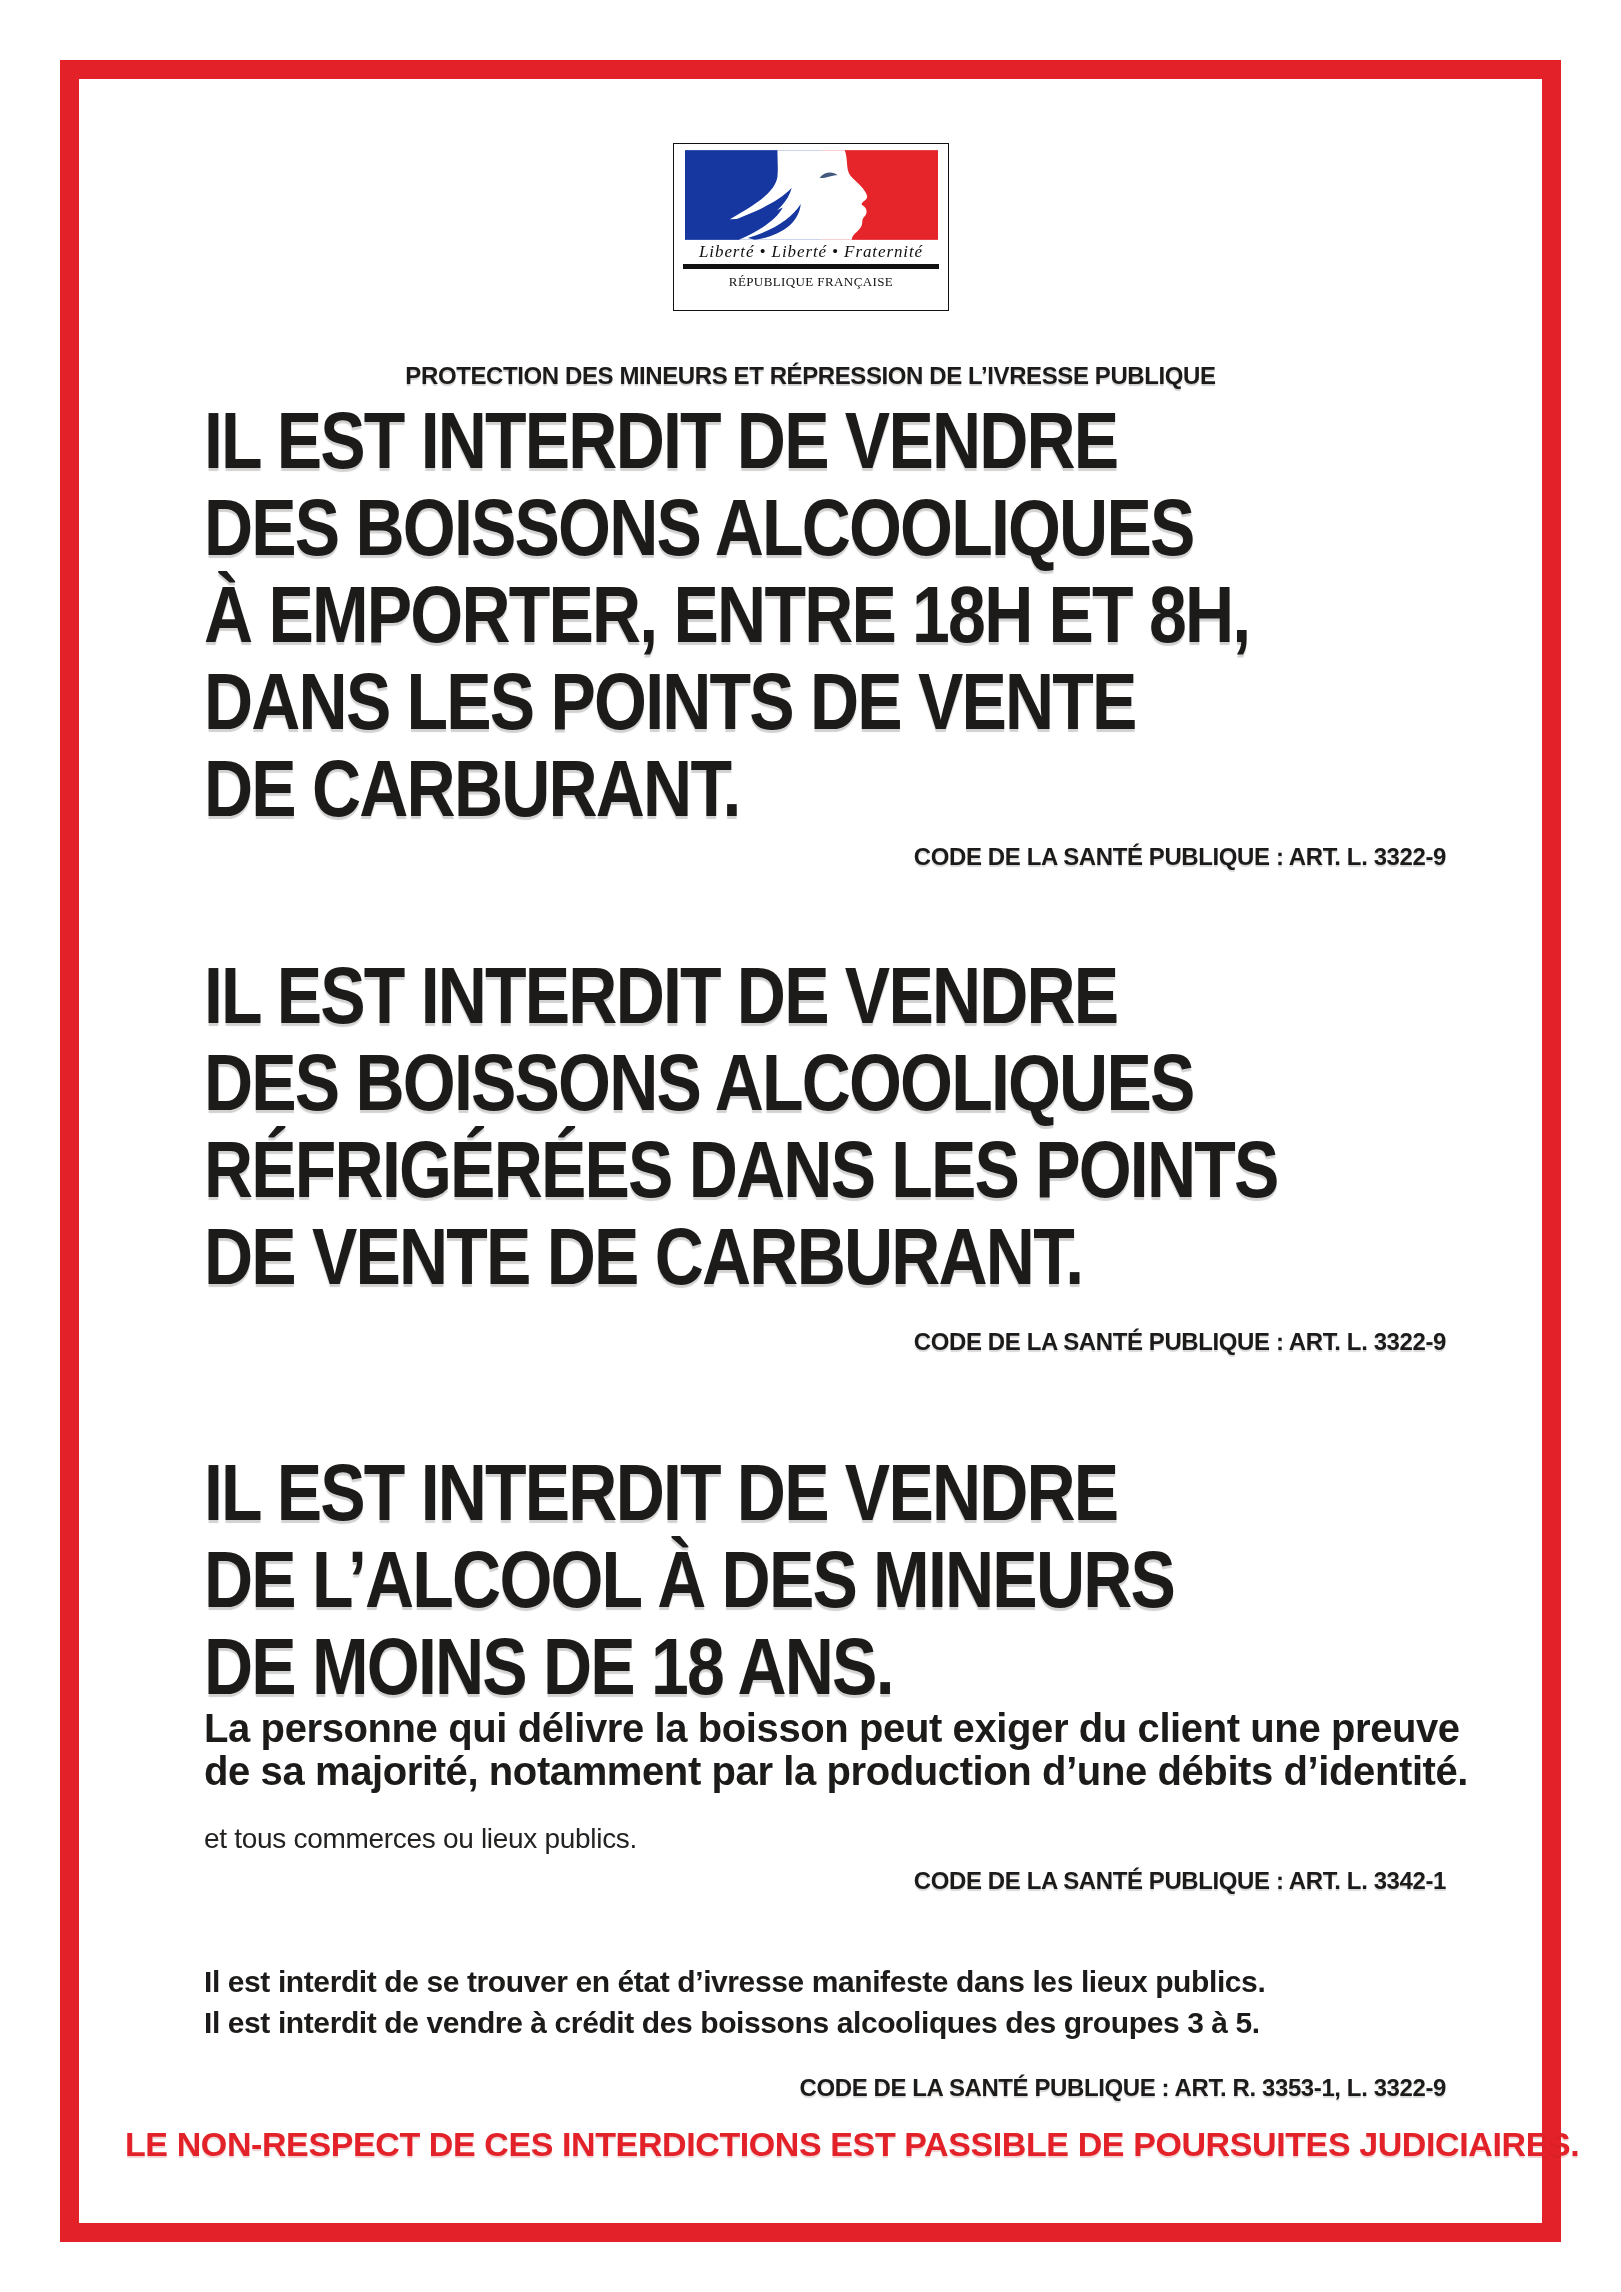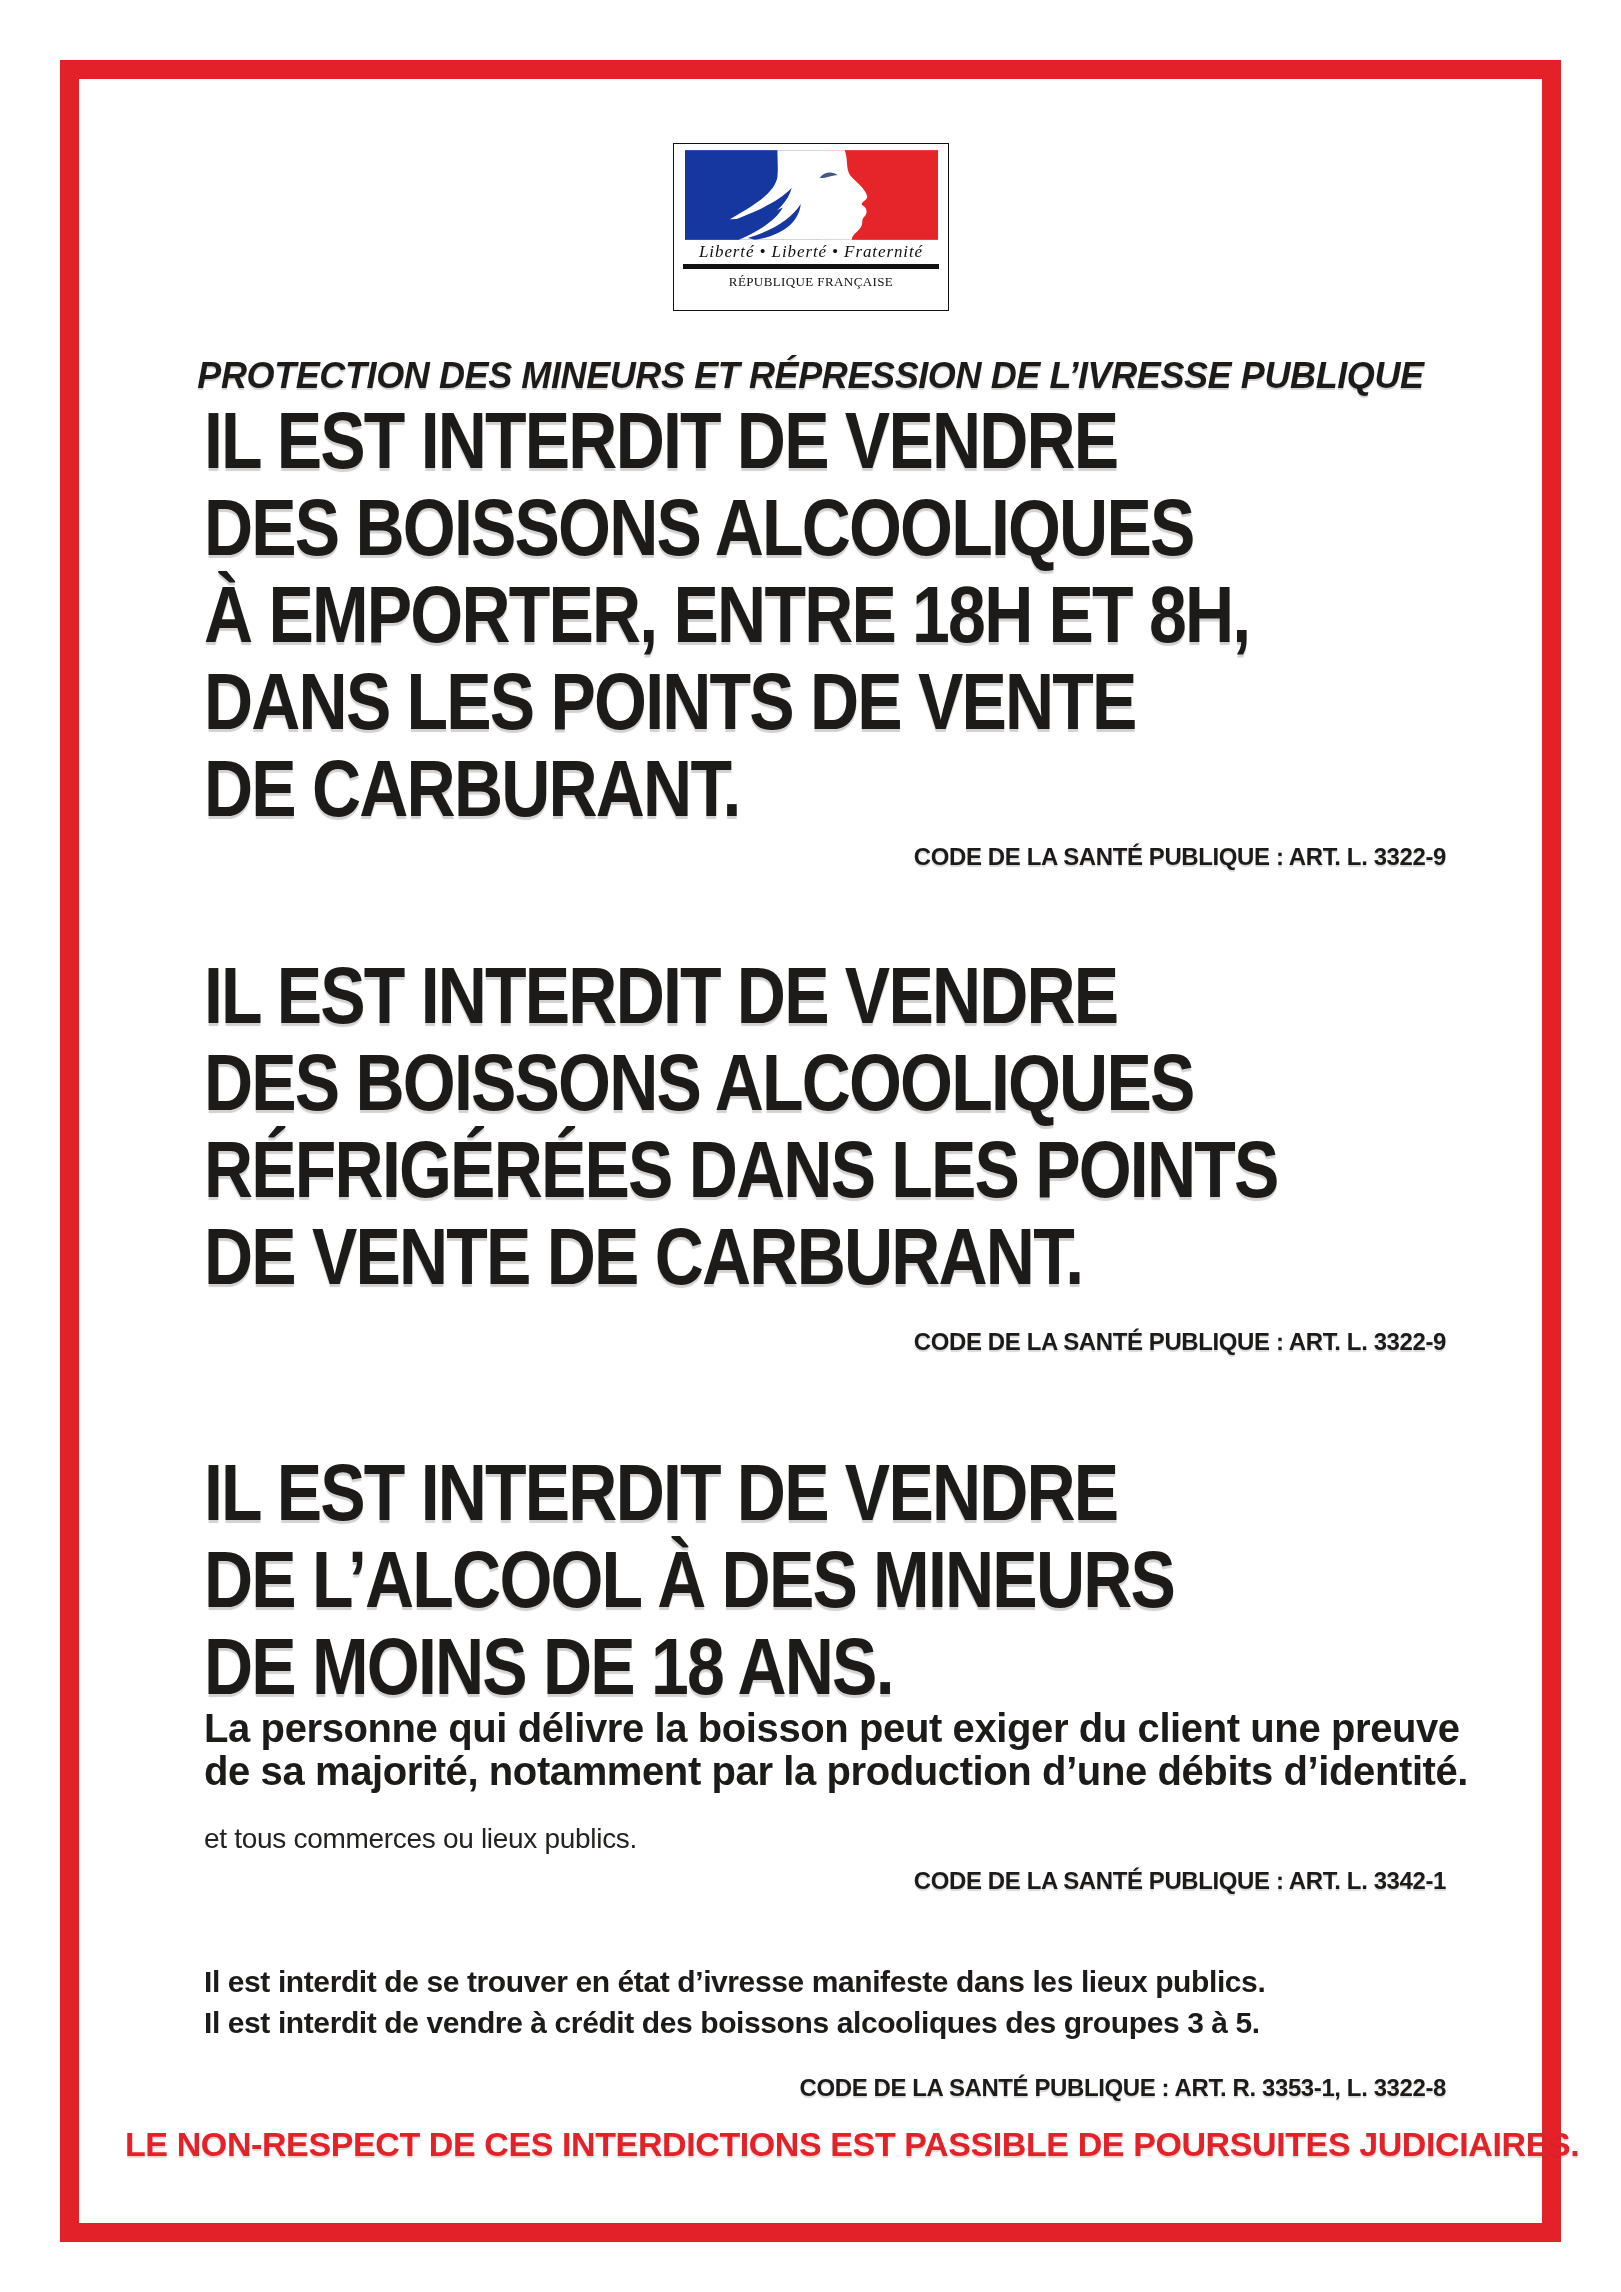--- a/index.html
+++ b/index.html
@@ -38,24 +38,23 @@
   }
   .logo .rule{width:100%;height:4.5px;background:#111;margin:0.9px 0 1.8px 0;}
   .logo .republic{
     font-family:"Liberation Serif", serif;
     font-size:13px;line-height:23px;letter-spacing:0.4px;
     white-space:nowrap;color:#111;width:100%;text-align:center;
   }
   
   .kicker{
     position:absolute;left:161px;right:161px;top:356px;
-    text-align:center;font-weight:bold;font-size:36px;line-height:39px;
+    text-align:center;font-weight:bold;font-size:24px;line-height:39px;
     letter-spacing:-0.4px;white-space:nowrap;
     text-shadow:0 1.8px 0.9px rgba(0,0,0,0.18);
-    font-style:italic;
   }
   
   .hl-block{position:absolute;left:204px;right:161px;}
   .hl{
     height:87px;line-height:87px;
     font-size:68px;font-weight:bold;letter-spacing:-1.8px;
     white-space:nowrap;
     text-shadow:0 2.7px 0.9px rgba(0,0,0,0.18);
   }
   .hl>span{display:inline-block;transform:scaleY(1.18);transform-origin:50% 50%;}
@@ -153,18 +152,18 @@
   </div>
   <div class="sub-light" style="top:1807px">
     <div>et tous commerces ou lieux publics.</div>
   </div>
   <div class="code" style="top:1867px">CODE DE LA SANTÉ PUBLIQUE : ART. L. 3342-1</div>
 
   <div class="footer-lines">
     <div>Il est interdit de se trouver en état d’ivresse manifeste dans les lieux publics.</div>
     <div>Il est interdit de vendre à crédit des boissons alcooliques des groupes 3 à 5.</div>
   </div>
-  <div class="code" style="top:2074px">CODE DE LA SANTÉ PUBLIQUE : ART. R. 3353-1, L. 3322-8</div>
+  <div class="code" style="top:2074px">CODE DE LA SANTÉ PUBLIQUE : ART. R. 3353-1, L. 3322-9</div>
 
   <div class="warning">LE NON-RESPECT DE CES INTERDICTIONS EST PASSIBLE DE POURSUITES JUDICIAIRES.</div>
 
 </div>
 
 
 </body></html>

